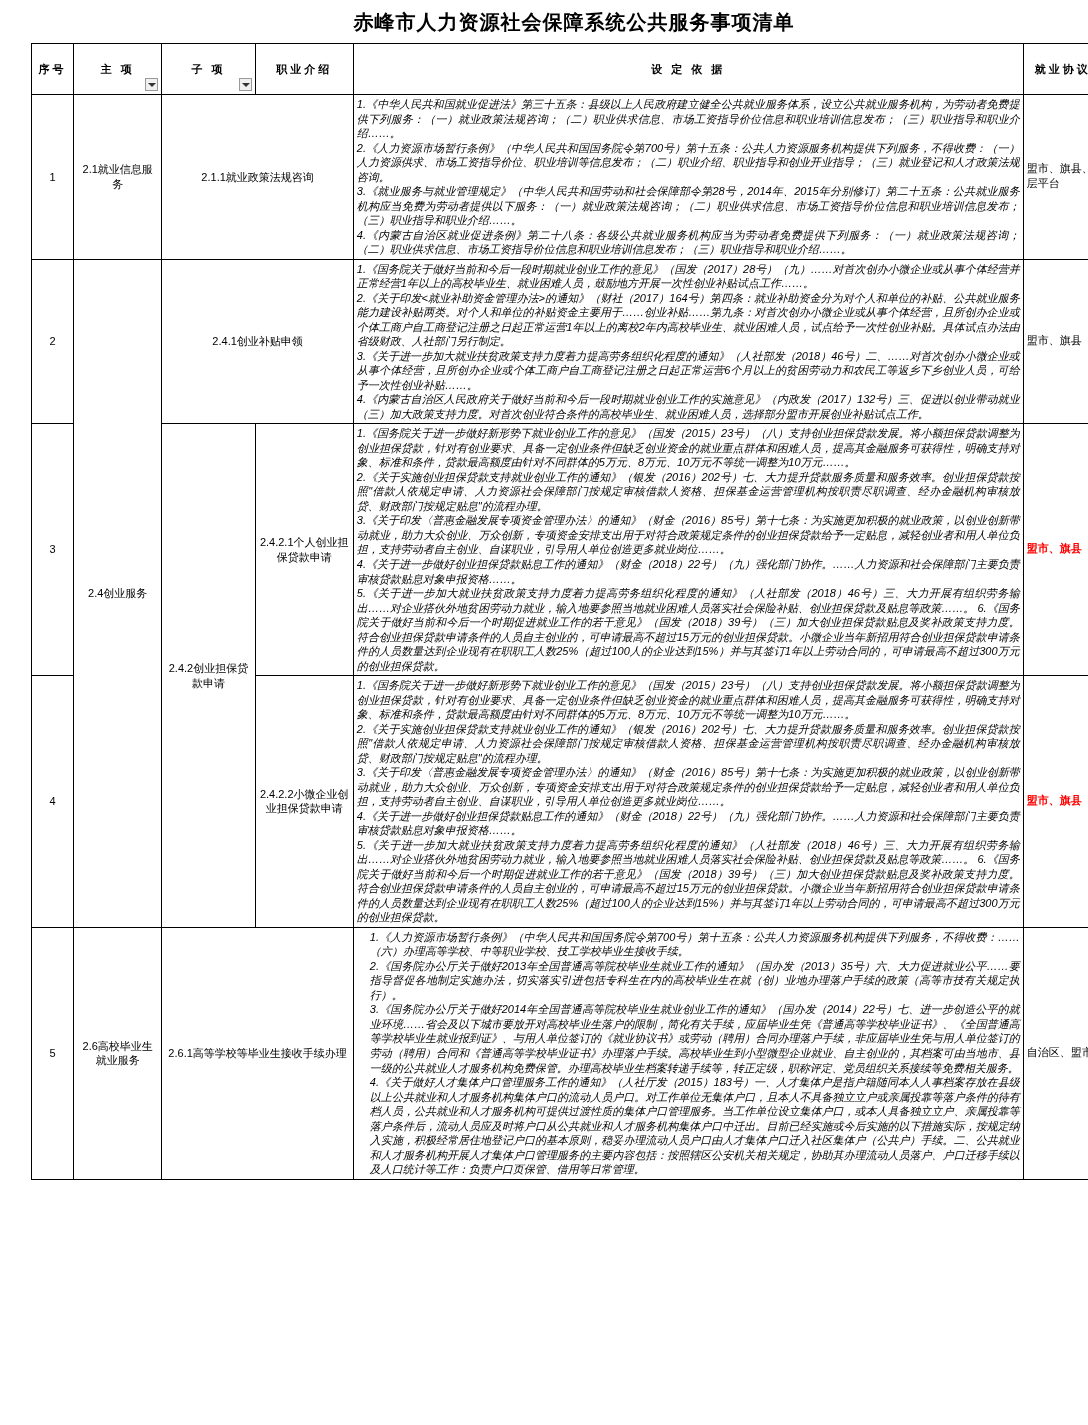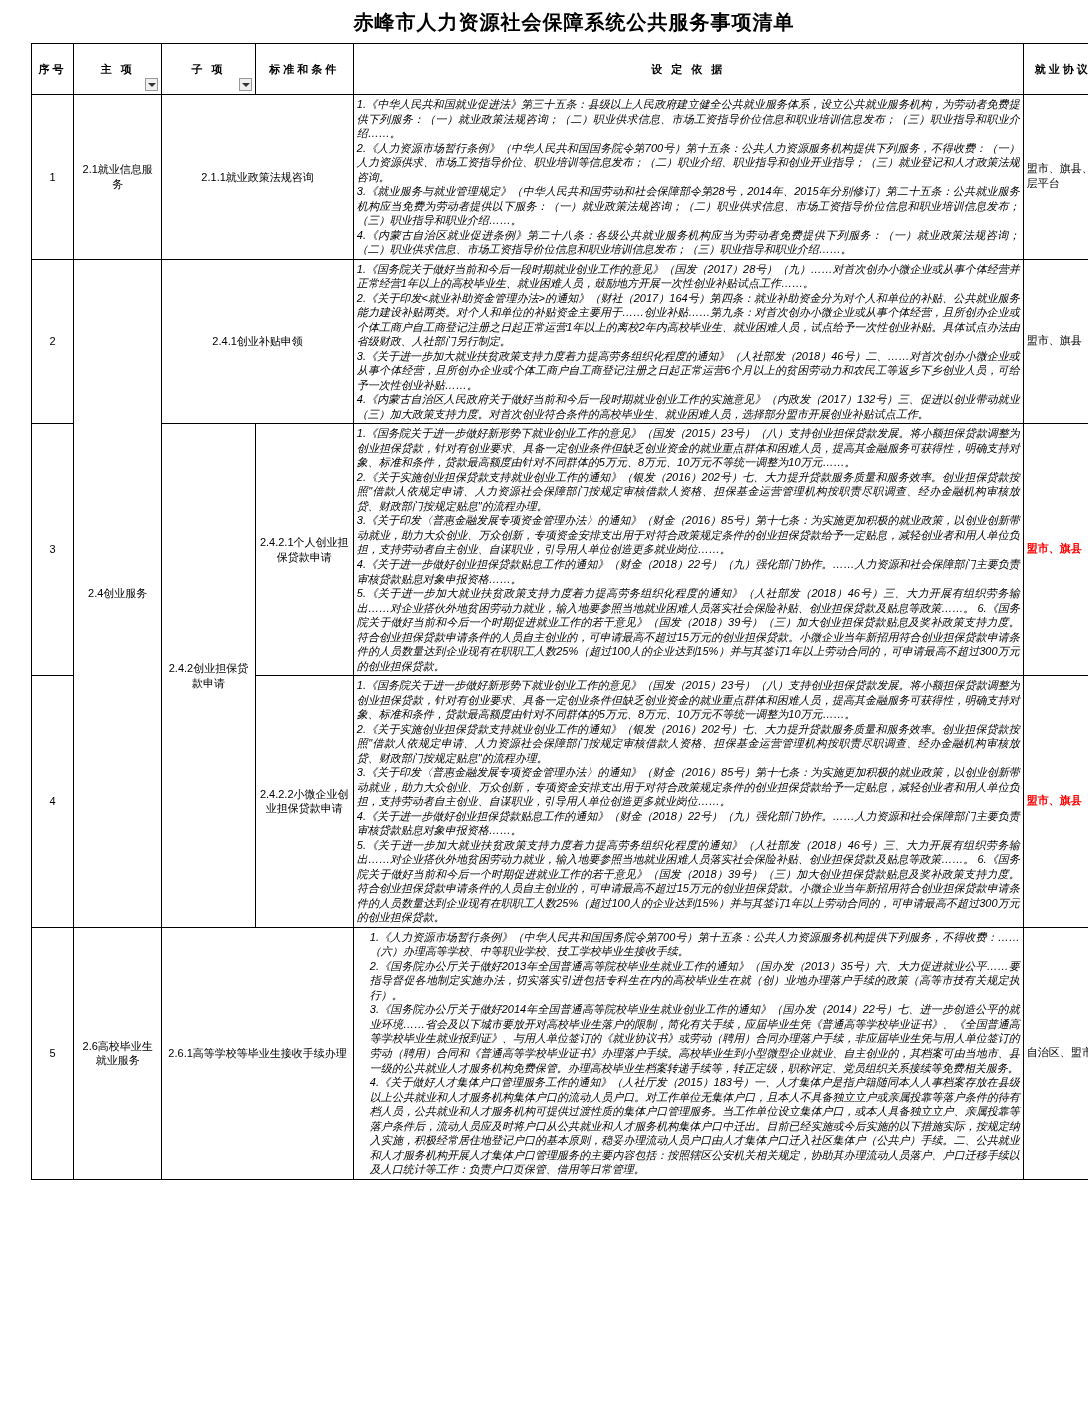--- a/index.html
+++ b/index.html
@@ -138,21 +138,21 @@
         </th>
         <th>
           <span class="hdr-label">主  项</span>
           <span class="filter-btn"></span>
         </th>
         <th>
           <span class="hdr-label">子  项</span>
           <span class="filter-btn"></span>
         </th>
         <th>
-          <span class="hdr-label">标准和条件</span>
+          <span class="hdr-label">职业介绍</span>
         </th>
         <th>
           <span class="hdr-label">设 定 依 据</span>
         </th>
         <th>
           <span class="hdr-label">就业协议书</span>
         </th>
       </tr>
     </thead>
     <tbody>

